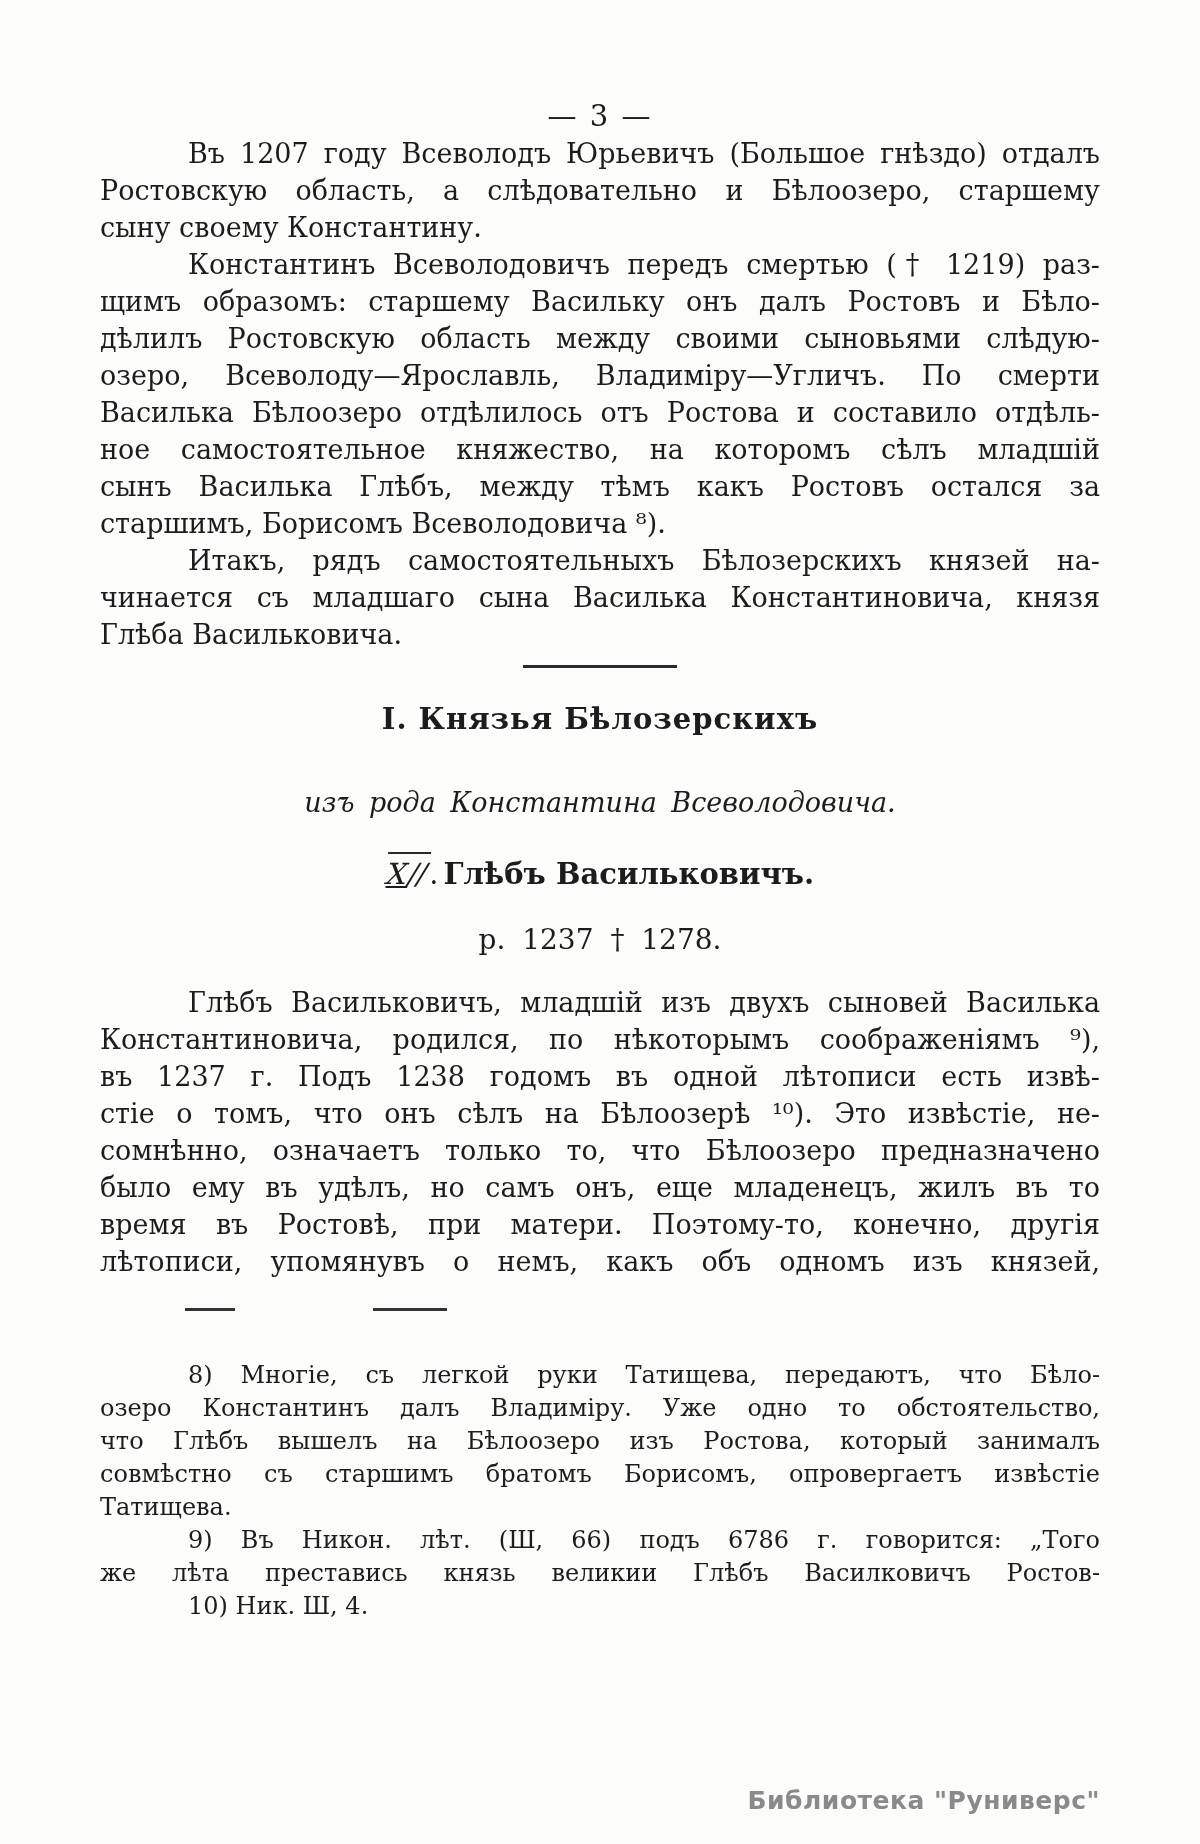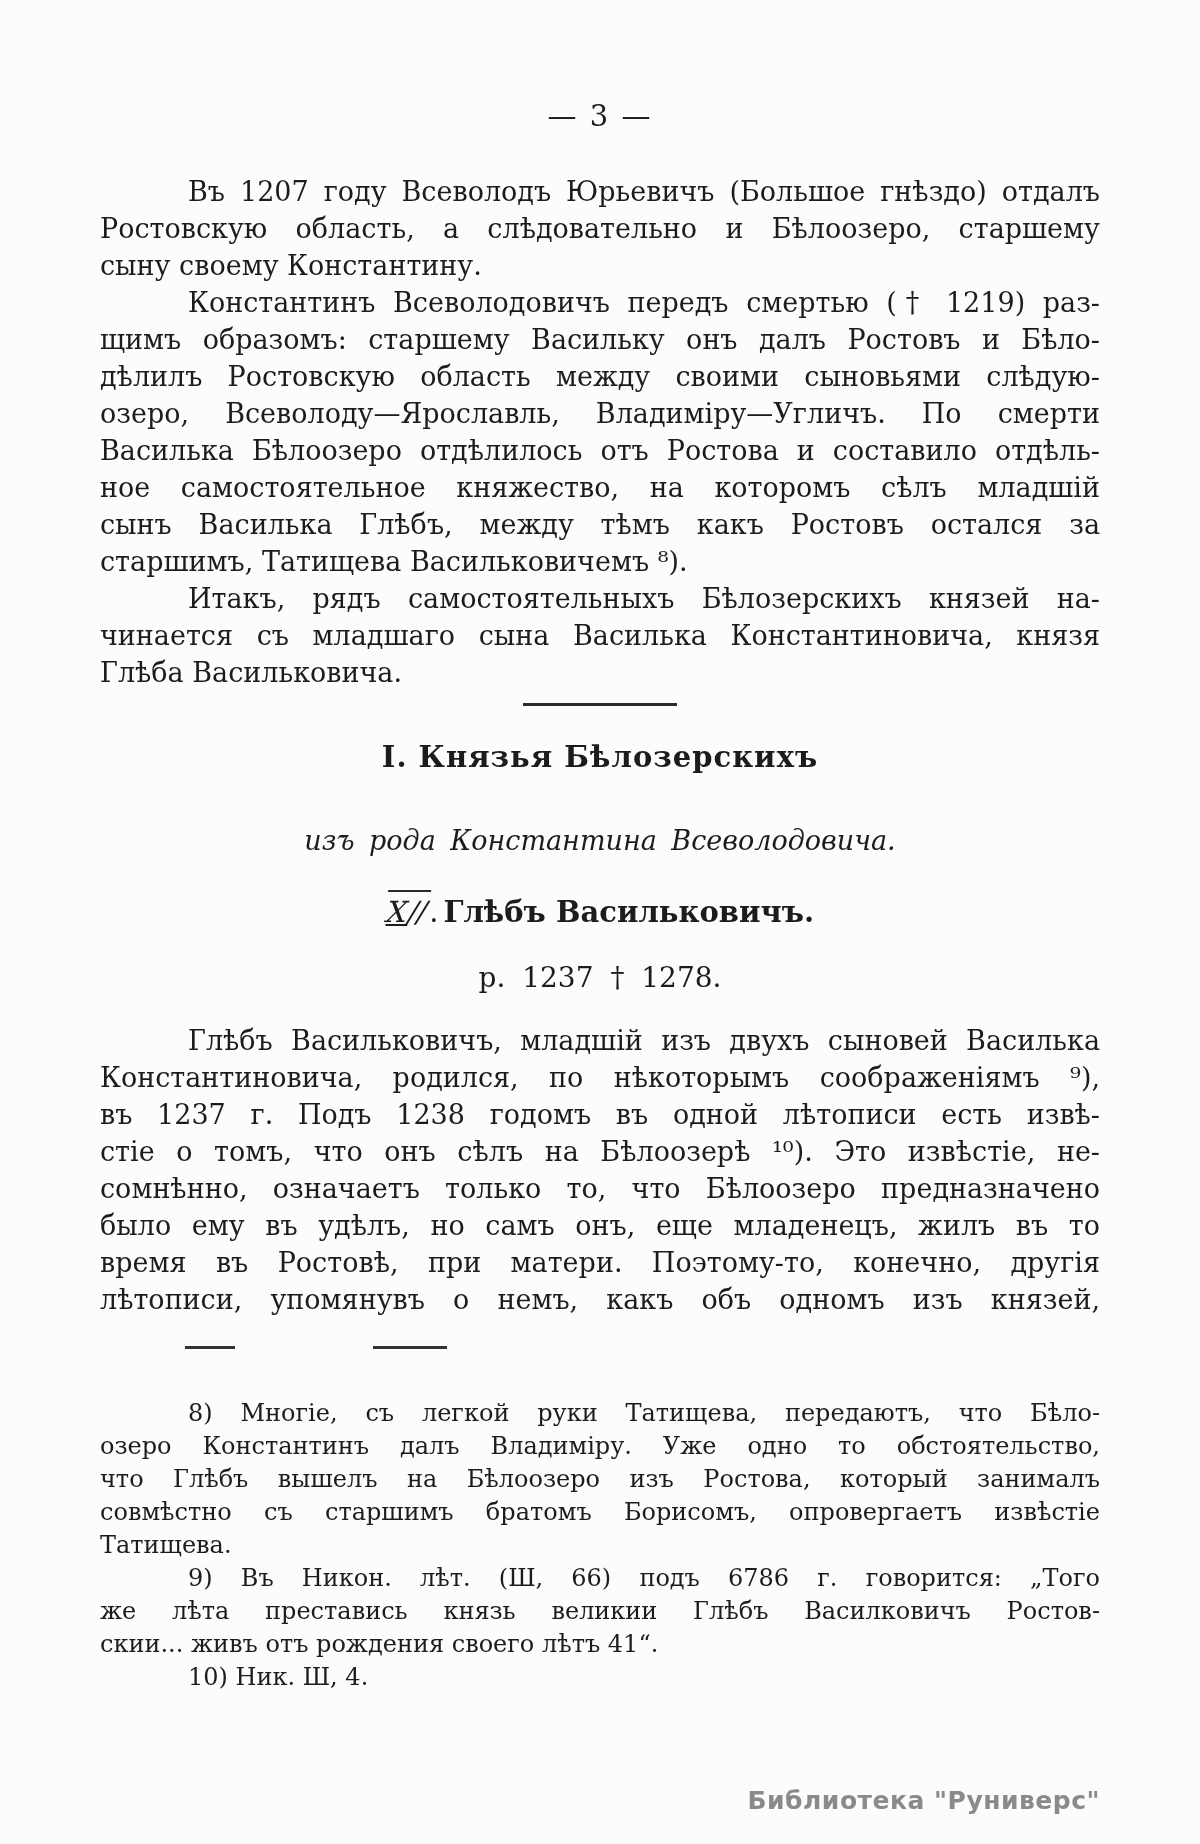--- a/index.html
+++ b/index.html
@@ -19,21 +19,21 @@
     text-align: center;
     font-size: 29px;
     line-height: 37px;
     letter-spacing: 2px;
   }
   .text-block {
     width: 1000px;
     margin: 0 auto;
   }
   .para { margin: 0; }
-  .para-first { margin-top: 38px; }
+  .para-first { }
   .line {
     font-size: 27px;
     line-height: 37px;
     text-align: justify;
     text-align-last: justify;
     white-space: normal;
   }
   .line.indent { text-indent: 88px; }
   .line.last { text-align-last: left; }
   .mid-divider {
@@ -130,21 +130,21 @@
     </div>
 
     <div class="para">
       <div class="line indent">Константинъ Всеволодовичъ передъ смертью († 1219) раз-</div>
       <div class="line">щимъ образомъ: старшему Васильку онъ далъ Ростовъ и Бѣло-</div>
       <div class="line">дѣлилъ Ростовскую область между своими сыновьями слѣдую-</div>
       <div class="line">озеро, Всеволоду—Ярославль, Владиміру—Угличъ. По смерти</div>
       <div class="line">Василька Бѣлоозеро отдѣлилось отъ Ростова и составило отдѣль-</div>
       <div class="line">ное самостоятельное княжество, на которомъ сѣлъ младшій</div>
       <div class="line">сынъ Василька Глѣбъ, между тѣмъ какъ Ростовъ остался за</div>
-      <div class="line last">старшимъ, Татищева Васильковичемъ ⁸).</div>
+      <div class="line last">старшимъ, Борисомъ Всеволодовича ⁸).</div>
     </div>
 
     <div class="para">
       <div class="line indent">Итакъ, рядъ самостоятельныхъ Бѣлозерскихъ князей на-</div>
       <div class="line">чинается съ младшаго сына Василька Константиновича, князя</div>
       <div class="line last">Глѣба Васильковича.</div>
     </div>
 
     <div class="mid-divider"></div>
 
@@ -178,21 +178,20 @@
       <div class="para">
         <div class="line indent">8) Многіе, съ легкой руки Татищева, передаютъ, что Бѣло-</div>
         <div class="line">озеро Константинъ далъ Владиміру. Уже одно то обстоятельство,</div>
         <div class="line">что Глѣбъ вышелъ на Бѣлоозеро изъ Ростова, который занималъ</div>
         <div class="line">совмѣстно съ старшимъ братомъ Борисомъ, опровергаетъ извѣстіе</div>
         <div class="line last">Татищева.</div>
       </div>
       <div class="para">
         <div class="line indent">9) Въ Никон. лѣт. (Ш, 66) подъ 6786 г. говорится: „Того</div>
         <div class="line">же лѣта преставись князь великии Глѣбъ Василковичъ Ростов-</div>
-        <div class="line last">скии... живъ отъ рождения своего лѣтъ 41“.</div>
       </div>
       <div class="para">
         <div class="line indent last">10) Ник. Ш, 4.</div>
       </div>
     </div>
 
   </div>
 
   <div class="watermark">Библиотека "Руниверс"</div>
 

